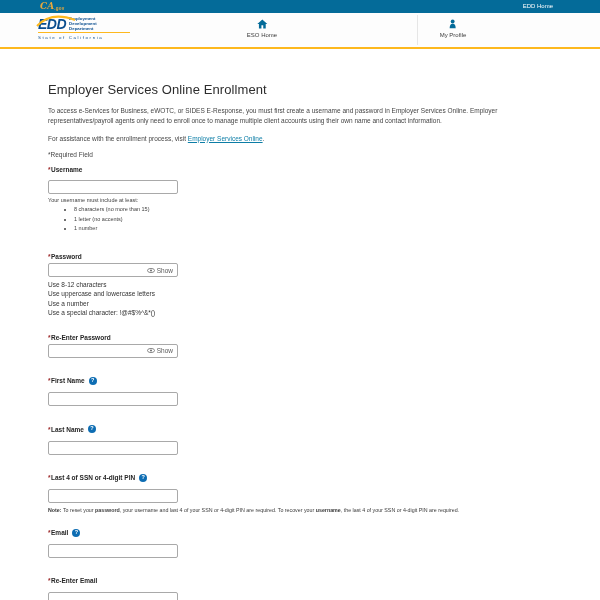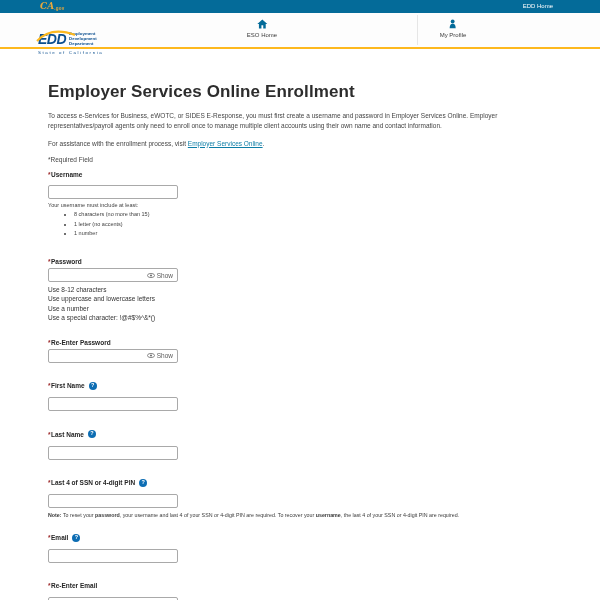--- a/index.html
+++ b/index.html
@@ -12,38 +12,38 @@
   .cagov-logo{position:absolute;left:40px;top:0px;color:#e9a93d;
     font-family:"DejaVu Serif", serif;font-style:italic;font-weight:bold;
     font-size:9px;line-height:13px;}
   .cagov-logo .gov{font-size:4.5px;font-style:normal;font-family:"Liberation Sans",sans-serif;
     color:#e9a93d;vertical-align:-1px;letter-spacing:.3px;}
   .edd-home-link{position:absolute;right:47px;top:0;color:#ffffff;font-size:6px;
     line-height:13px;text-decoration:none;}
   
   .site-header{height:34px;background:#fdfdfd;position:relative;
     border-bottom:2px solid #fdb81e;}
-  .edd-logo{position:absolute;left:38px;top:18px;width:92px;}
+  .edd-logo{position:absolute;left:38px;top:3px;width:92px;}
   .edd-top{display:flex;align-items:flex-end;position:relative;}
   .edd-acronym{font-style:italic;font-weight:bold;font-size:14px;line-height:14px;
     color:#0a4e8f;letter-spacing:-.5px;}
   .edd-swoosh{position:absolute;left:-3px;top:-3px;pointer-events:none;}
   .edd-lines{margin-left:3px;font-size:4.4px;font-weight:bold;color:#0a4e8f;
     line-height:1.15;}
   .edd-tagline{font-size:4.4px;color:#0a4e8f;letter-spacing:1.6px;margin-top:1px;
     border-top:1.5px solid #fdb81e;padding-top:1.5px;white-space:nowrap;}
   .nav-item{position:absolute;top:6px;transform:translateX(-50%);text-align:center;cursor:pointer;}
   .nav-item svg{display:block;margin:0 auto;}
   .nav-label{font-size:6px;color:#3c3c3c;margin-top:3px;white-space:nowrap;}
   .nav-eso{left:262px;}
   .nav-profile{left:453px;}
   .nav-divider{position:absolute;left:417px;top:2px;width:1px;height:30px;background:#e6e6e6;}
   
   .content{padding:33px 45px 0 48px;}
-  h1{font-size:17px;font-weight:700;color:#2d2d2d;margin:0 0 9px 0;letter-spacing:.1px;}
+  h1{font-size:13px;font-weight:400;color:#2d2d2d;margin:0 0 9px 0;letter-spacing:.1px;}
   .intro{font-size:6.5px;line-height:1.5;color:#454545;max-width:512px;margin:0 0 9px 0;}
   .assist{font-size:6.5px;color:#454545;margin:0 0 9px 0;}
   .assist a{color:#0c7da6;text-decoration:underline;cursor:pointer;}
   .req-note{font-size:6.5px;color:#454545;margin:0 0 8px 0;}
   
   .group{margin-bottom:19px;}
   .f-label{font-size:6.5px;font-weight:bold;color:#262626;margin-bottom:3px;
     display:flex;align-items:center;}
   .req-mark{color:#9e2a2b;margin-right:.5px;}
   .help-icon{width:8px;height:8px;background:#0d6db3;color:#fff;border-radius:50%;

